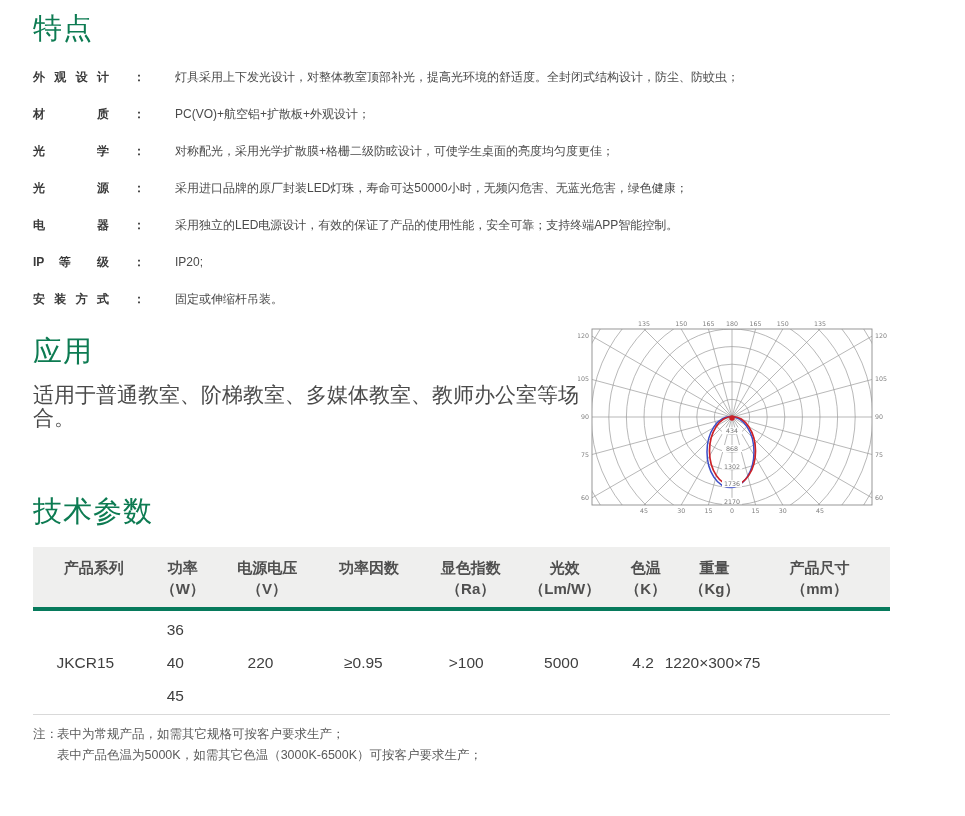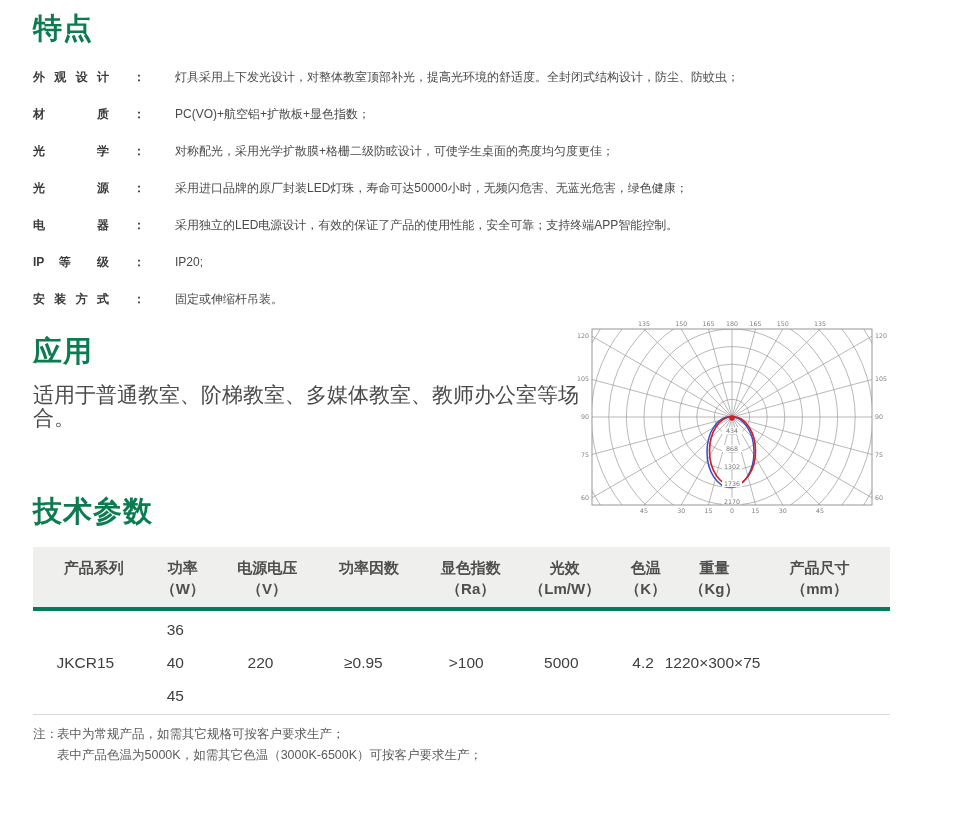--- a/index.html
+++ b/index.html
@@ -13,21 +13,21 @@
   body{
     width:965px;height:816px;
     font-family:"Liberation Sans","DejaVu Sans",sans-serif;
     color:var(--ink);
   }
   .page{
     position:relative;width:965px;height:816px;overflow:hidden;
     background:#ffffff;padding:8px 0 0 33px;
   }
   h1.sec{
-    font-size:29px;font-weight:700;color:var(--green);
+    font-size:29px;font-weight:400;color:var(--green);
     margin:0;line-height:40px;letter-spacing:1px;
   }
   
   .features{width:855px;}
   #features-list{margin-top:13px;}
   .feat{display:flex;font-size:12px;line-height:33px;margin-bottom:4px;color:var(--ink);gap:24px;}
   .feat-label{
     width:76px;flex:none;font-weight:700;color:var(--label-ink);
     text-align:justify;text-align-last:justify;
   }
@@ -75,21 +75,21 @@
     <h1 class="sec">特点</h1>
     <div id="features-list">
         <div class="feat">
           <span class="feat-label">外观设计</span>
           <span class="feat-colon">：</span>
           <span class="feat-text">灯具采用上下发光设计，对整体教室顶部补光，提高光环境的舒适度。全封闭式结构设计，防尘、防蚊虫；</span>
         </div>
         <div class="feat">
           <span class="feat-label">材 质</span>
           <span class="feat-colon">：</span>
-          <span class="feat-text">PC(VO)+航空铝+扩散板+显色指数；</span>
+          <span class="feat-text">PC(VO)+航空铝+扩散板+外观设计；</span>
         </div>
         <div class="feat">
           <span class="feat-label">光 学</span>
           <span class="feat-colon">：</span>
           <span class="feat-text">对称配光，采用光学扩散膜+格栅二级防眩设计，可使学生桌面的亮度均匀度更佳；</span>
         </div>
         <div class="feat">
           <span class="feat-label">光 源</span>
           <span class="feat-colon">：</span>
           <span class="feat-text">采用进口品牌的原厂封装LED灯珠，寿命可达50000小时，无频闪危害、无蓝光危害，绿色健康；</span>

